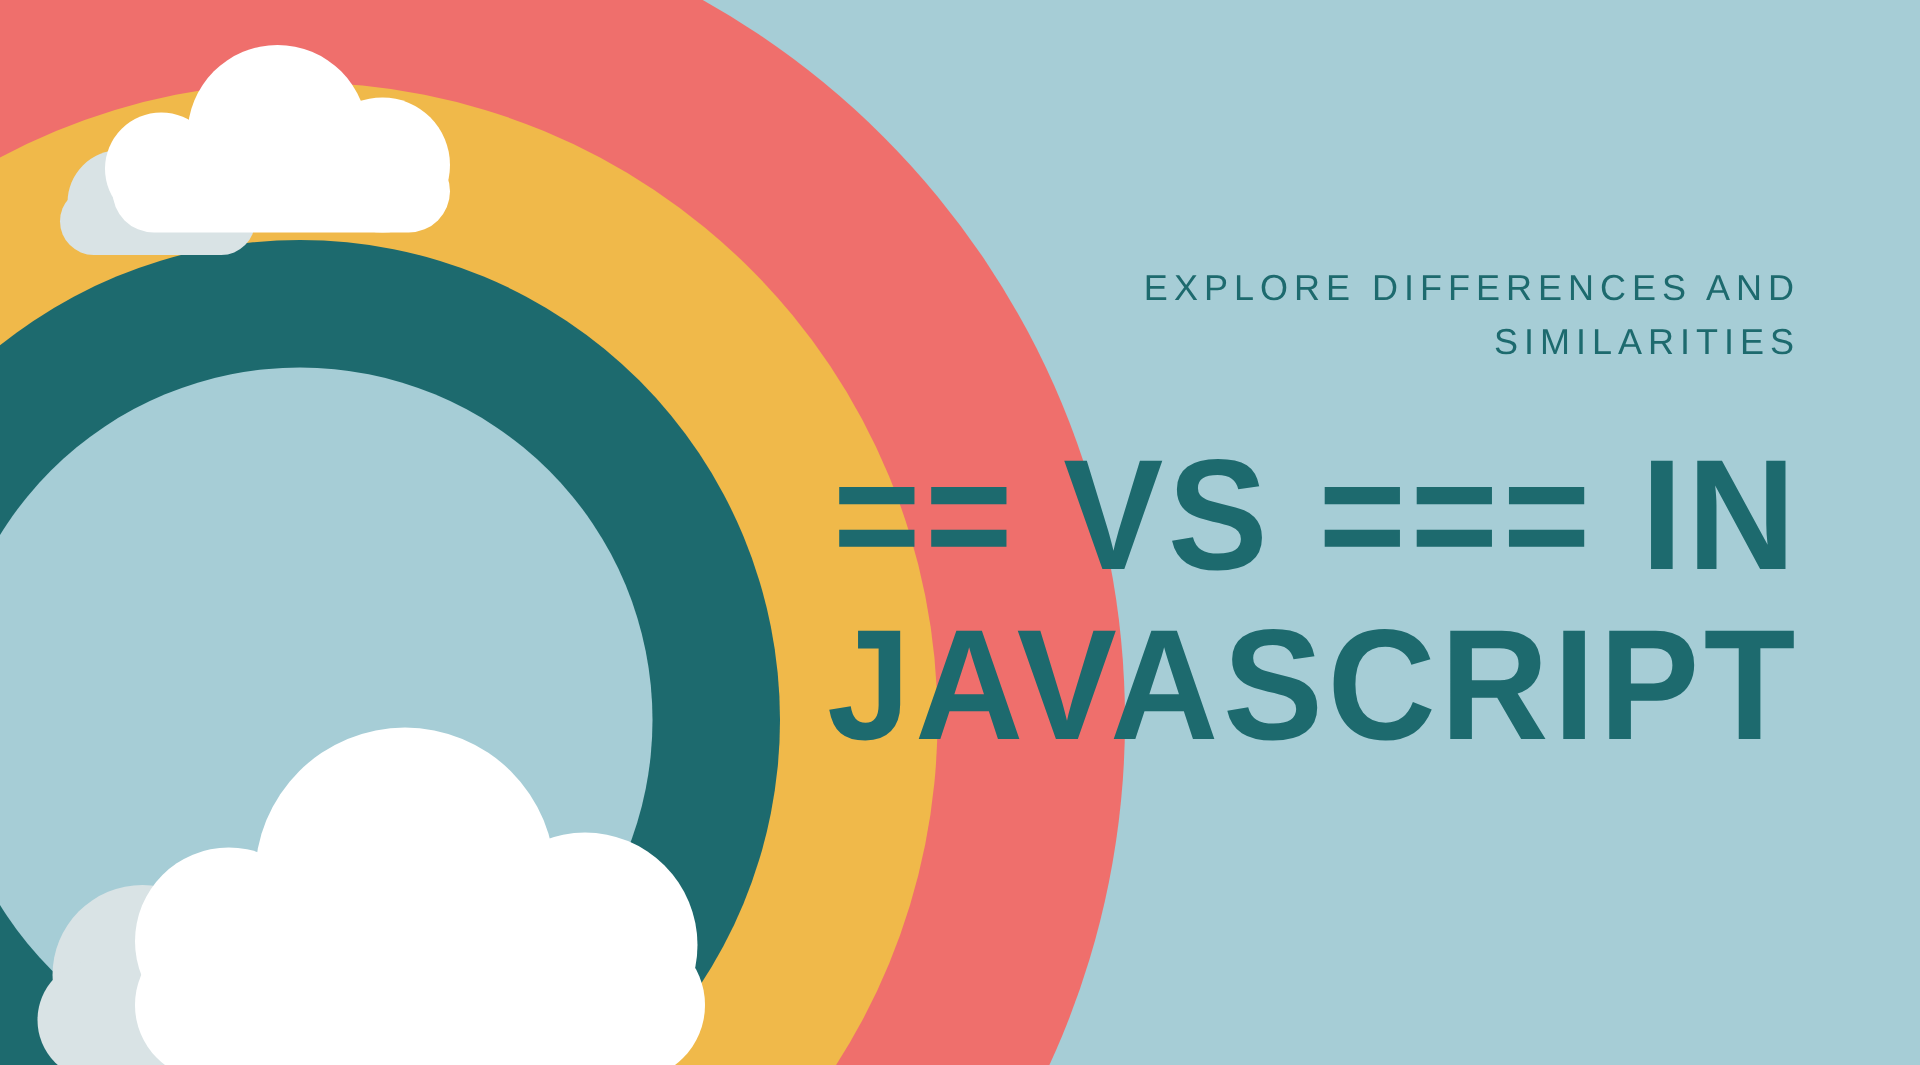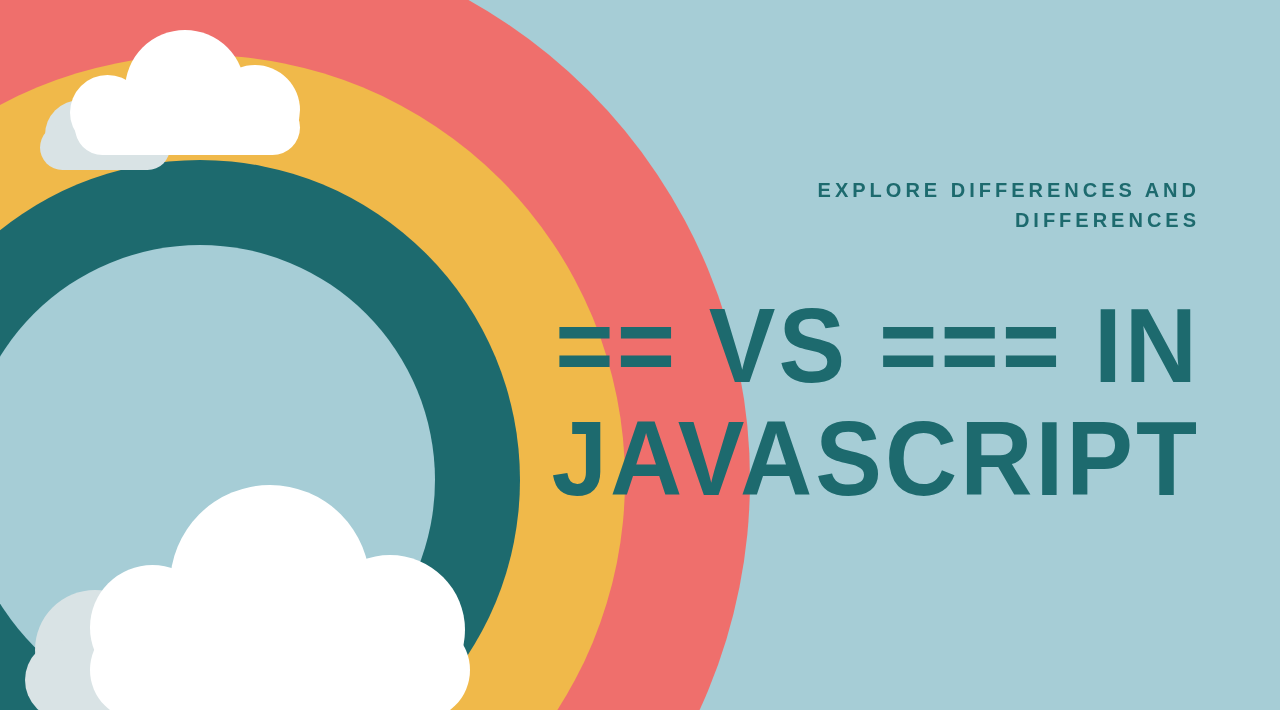--- a/index.html
+++ b/index.html
@@ -83,25 +83,25 @@
 
 
 .text-block {
   position: absolute;
   right: 80px;
   top: 175px;
   text-align: right;
   color: #1d6a6e;
 }
 .subtitle {
-  font-size: 20px;
+  font-size: 24px;
   letter-spacing: 4px;
-  font-weight: 700;
+  font-weight: 400;
   line-height: 1.5;
-  margin-bottom: 59px;
+  margin-bottom: 45px;
 }
 .title {
   font-size: 100px;
   font-weight: 900;
   letter-spacing: 3px;
   line-height: 1.08;
   font-family: 'Arial Black', Arial, sans-serif;
   transform: scaleY(1.05);
 }
 </style>
@@ -129,19 +129,19 @@
   <div class="base shadow2"></div>
   <div class="puff p3"></div>
   <div class="puff p1"></div>
   <div class="puff p2"></div>
   <div class="base base1"></div>
 </div>
 
 <div class="text-block">
   <div class="subtitle">
     <div>EXPLORE DIFFERENCES AND</div>
-    <div>DIFFERENCES</div>
+    <div>SIMILARITIES</div>
   </div>
   <div class="title">
     <div>== VS === IN</div>
     <div>JAVASCRIPT</div>
   </div>
 </div>
 
 </body></html>

